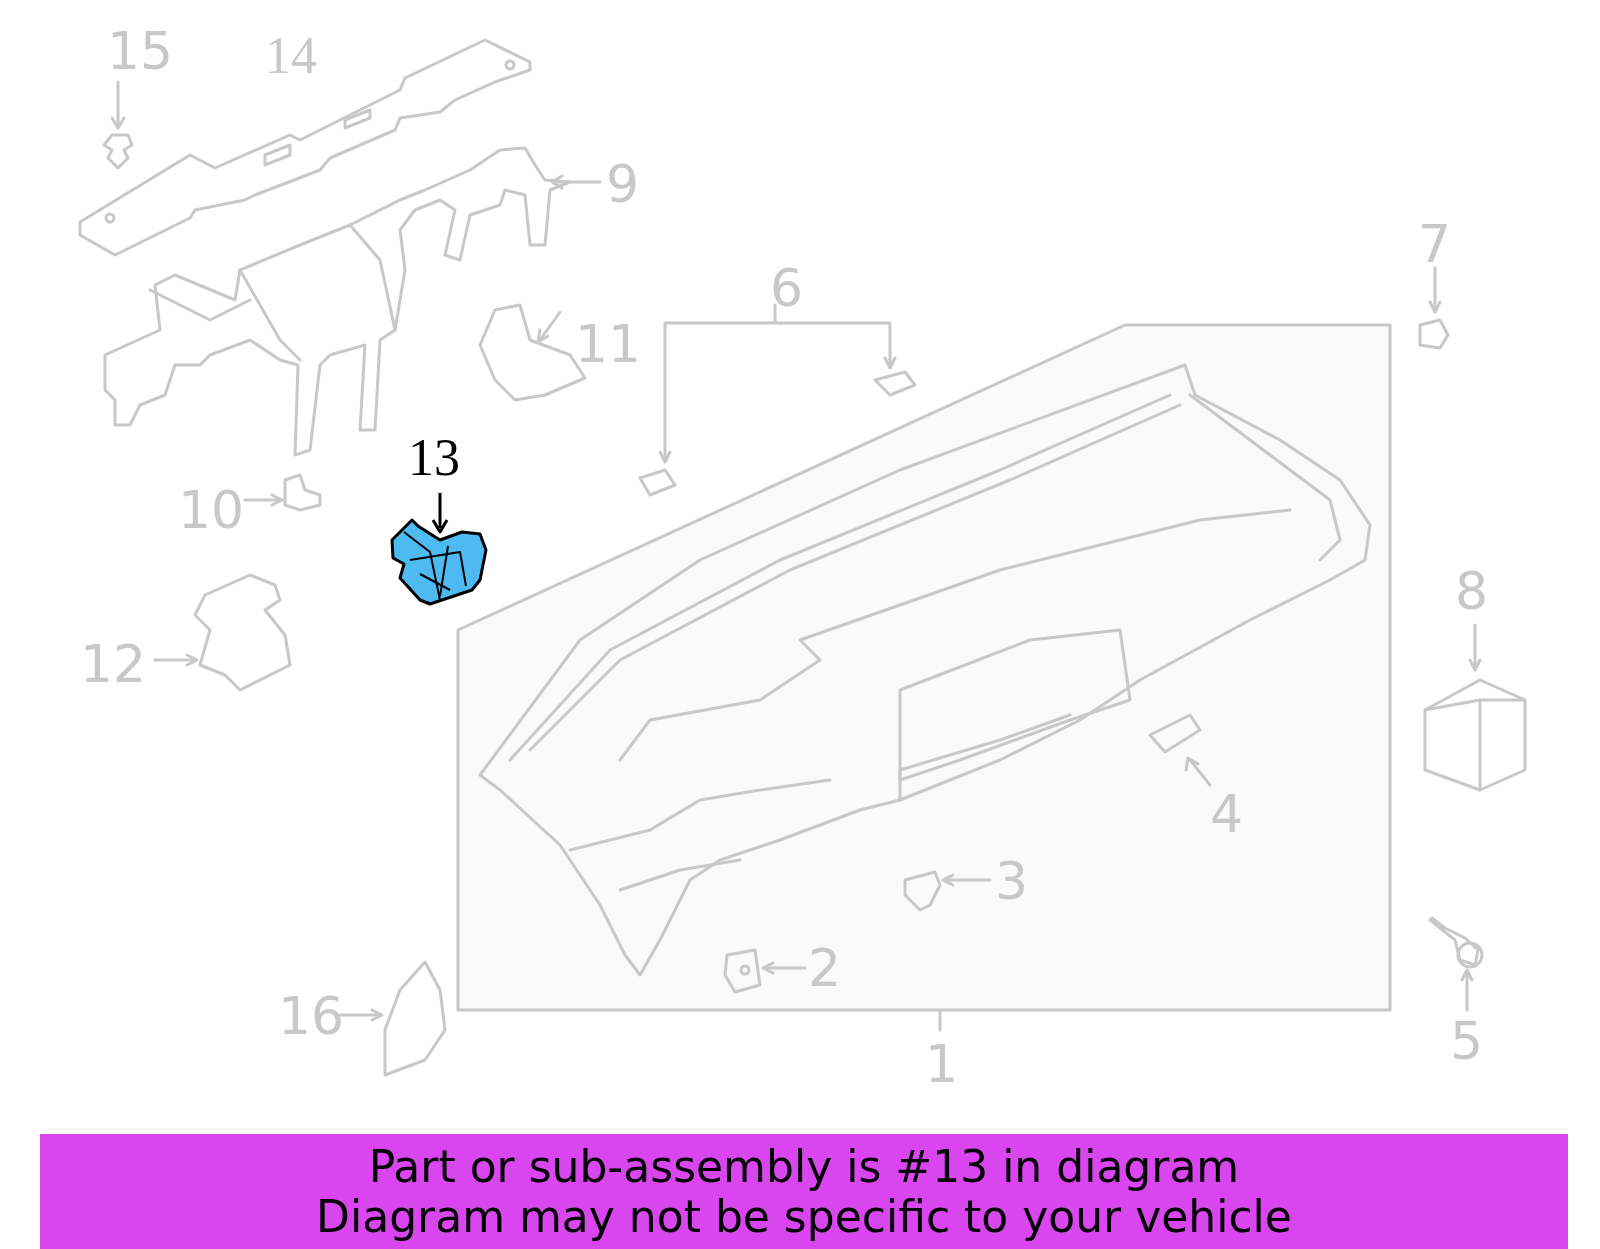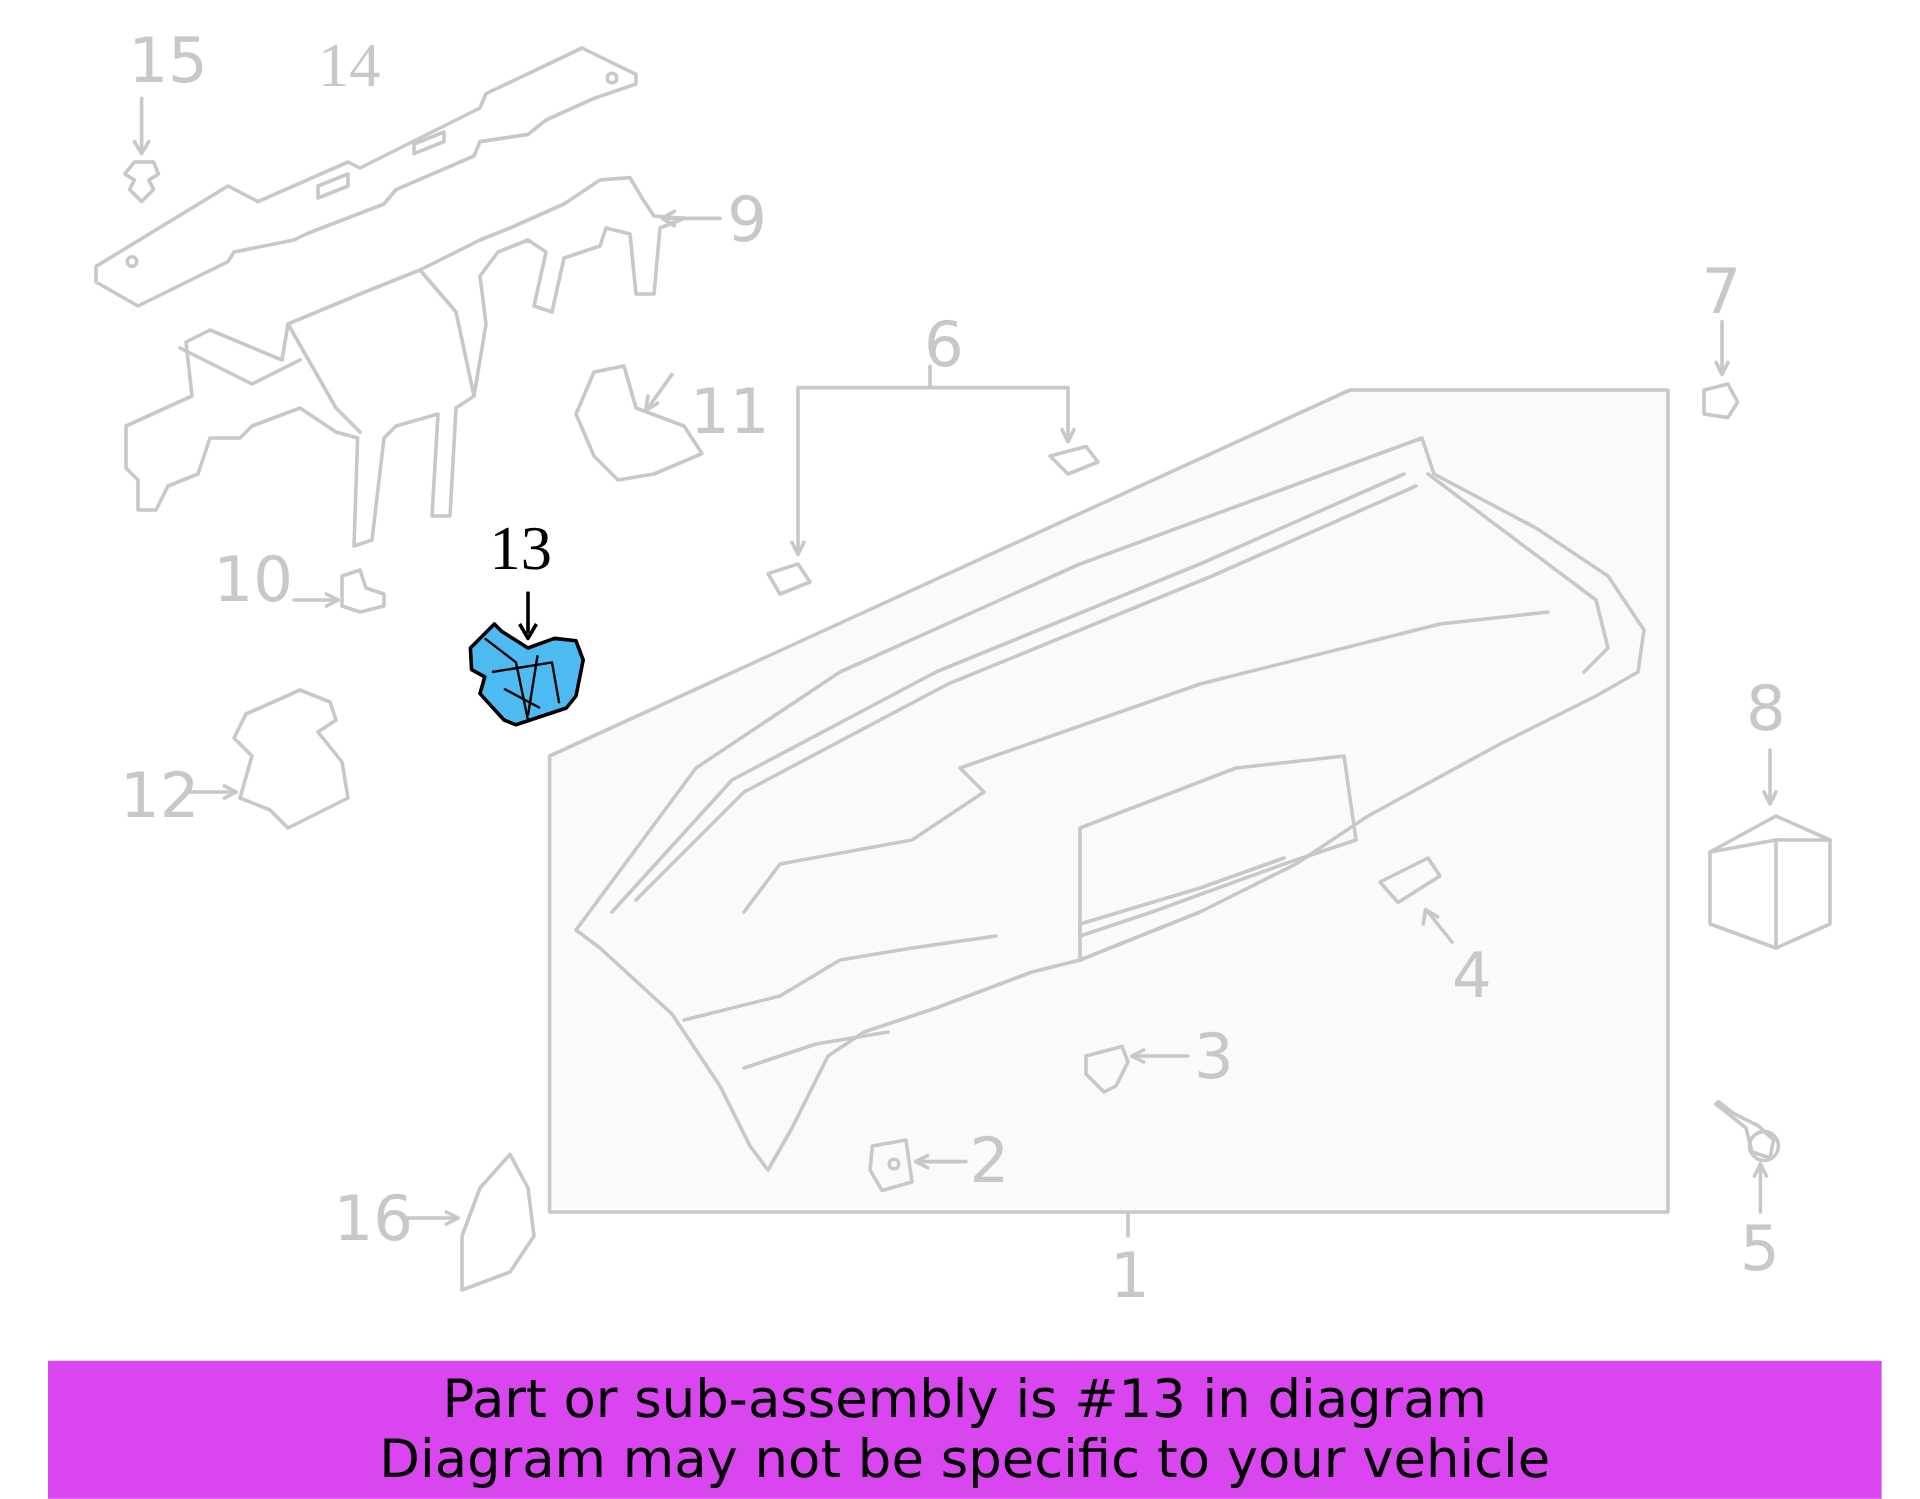--- a/index.html
+++ b/index.html
@@ -140,23 +140,23 @@
 
 <span class="callout" style="left:925px; top:1038px;">1</span>
 <span class="callout" style="left:808px; top:942px;">2</span>
 <span class="callout" style="left:995px; top:855px;">3</span>
 <span class="callout" style="left:1210px; top:788px;">4</span>
 <span class="callout" style="left:1450px; top:1015px;">5</span>
 <span class="callout" style="left:770px; top:262px;">6</span>
 <span class="callout" style="left:1418px; top:218px;">7</span>
 <span class="callout" style="left:1455px; top:565px;">8</span>
 <span class="callout" style="left:606px; top:158px;">9</span>
-<span class="callout" style="left:178px; top:458px;text-align:right;">10</span>
+<span class="callout" style="left:178px; top:484px;text-align:right;">10</span>
 <span class="callout" style="left:575px; top:270px;margin-top:48px;">11</span>
-<span class="callout" style="left:100px; top:638px;">12</span>
+<span class="callout" style="left:80px; top:638px;">12</span>
 <span class="callout active" style="left:408px; top:432px;">13</span>
 <span class="callout" style="left:265px; top:30px;font-family:Liberation Serif, serif;">14</span>
 <span class="callout" style="left:95px; top:25px;margin-left:12px;">15</span>
 <span class="callout" style="left:278px; top:990px;">16</span>
 
 <div id="banner">
   <div class="banner-line">Part or sub-assembly is #13 in diagram</div>
   <div class="banner-line">Diagram may not be specific to your vehicle</div>
 </div>
 

